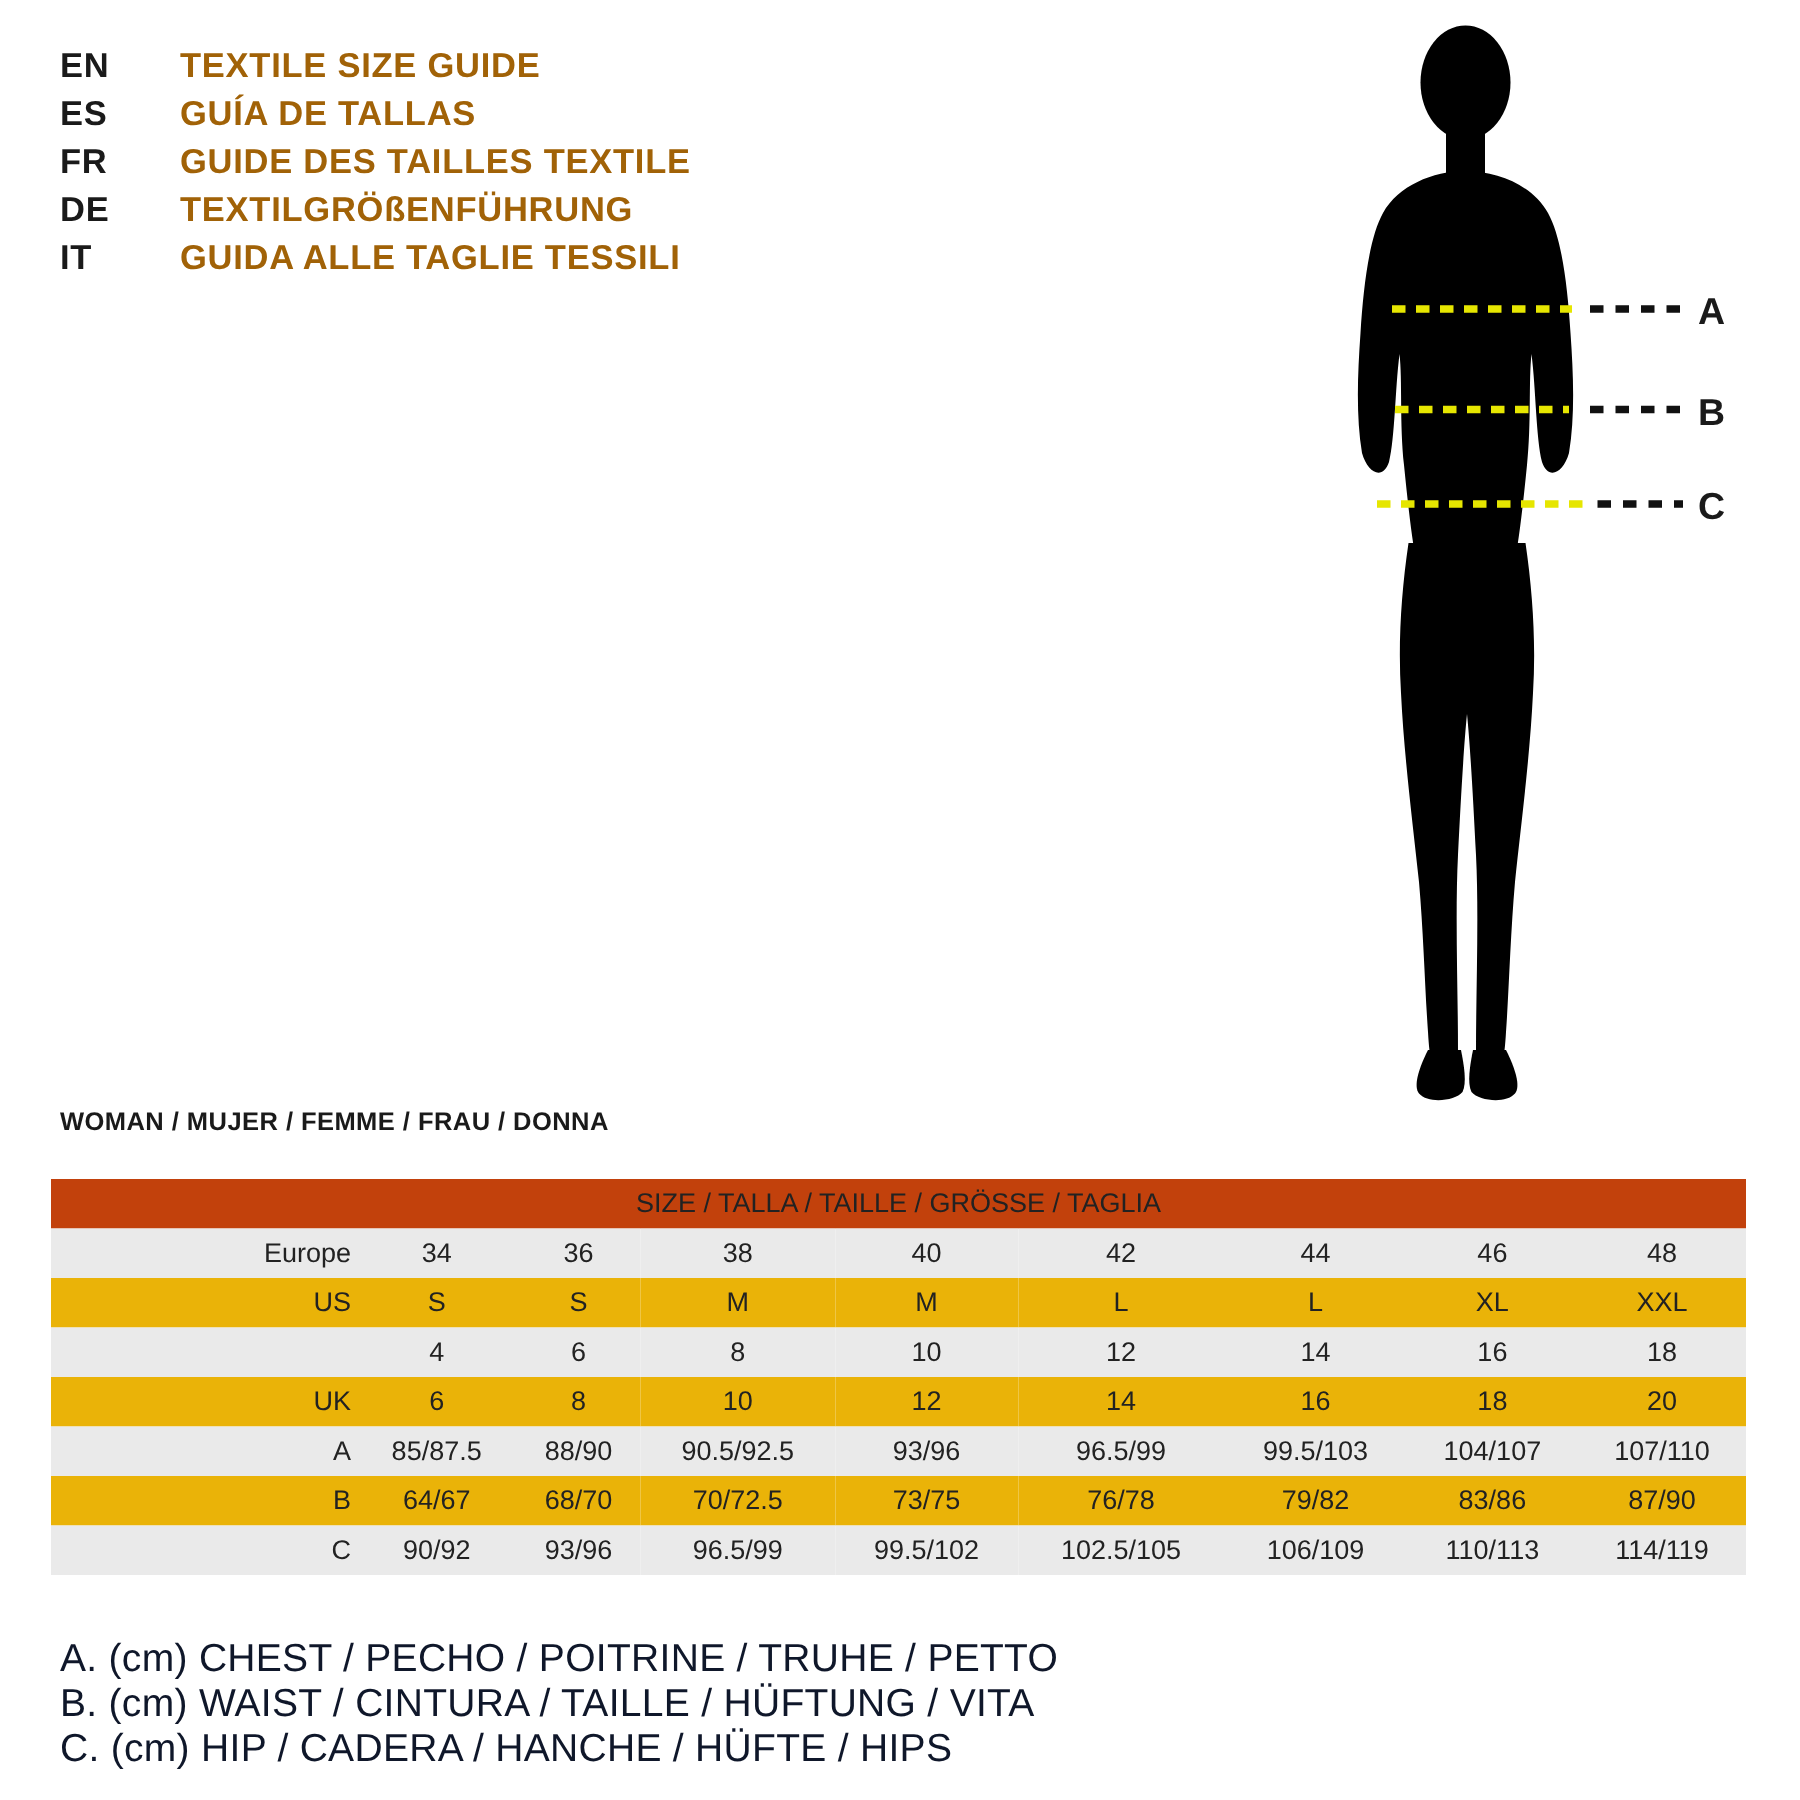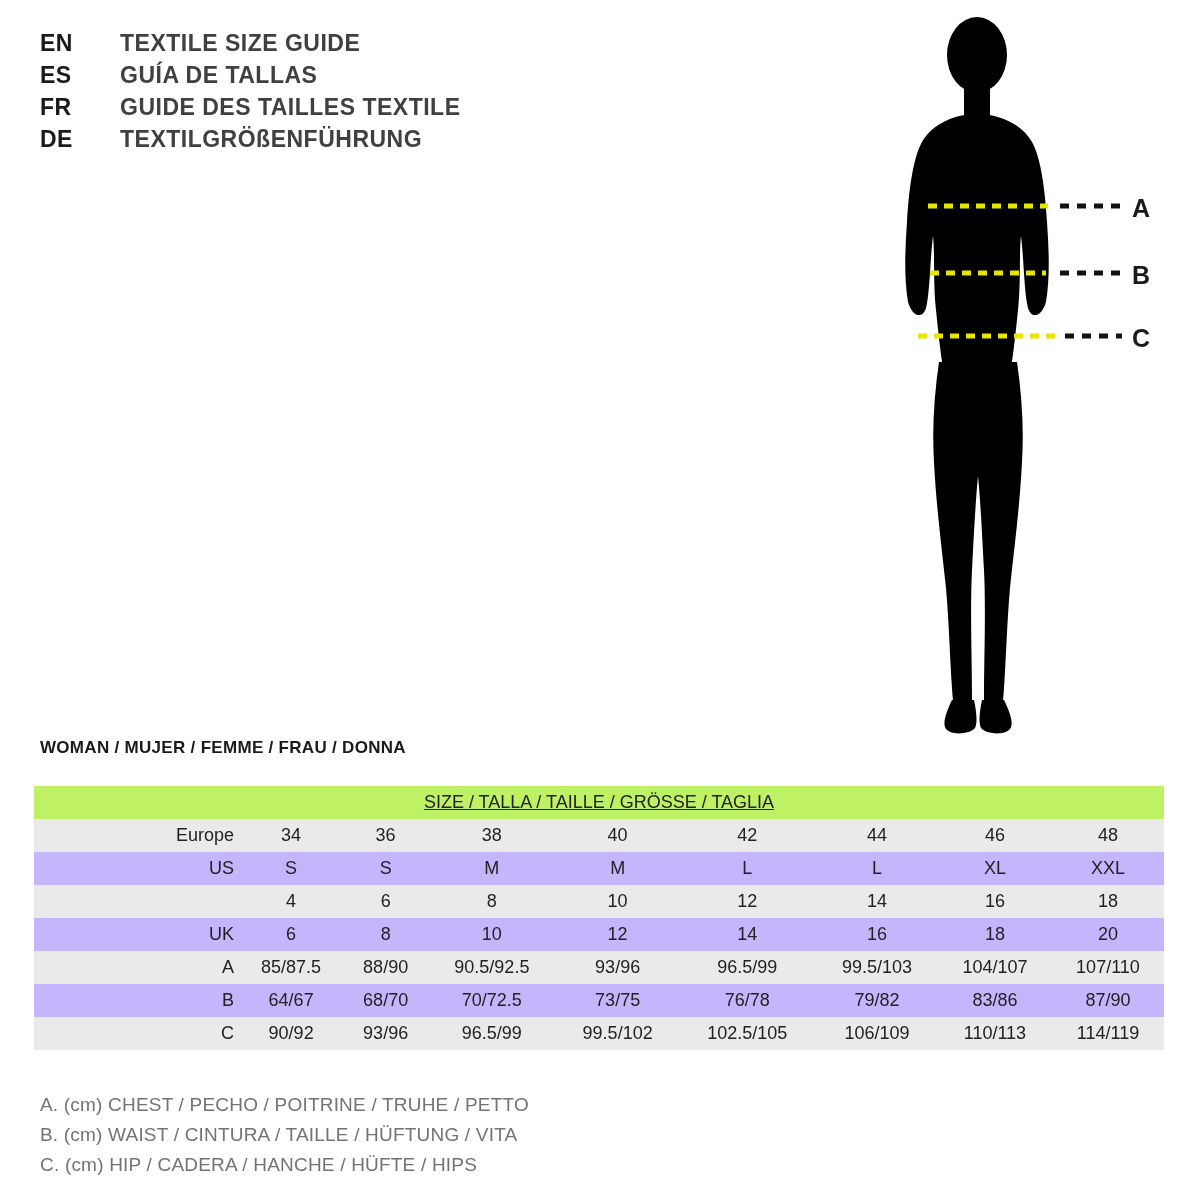--- a/index.html
+++ b/index.html
@@ -32,21 +32,21 @@
     width: 80px;
     font-size: 23px;
     font-weight: bold;
     letter-spacing: 0.5px;
     color: #1a1a1a;
   }
   .title-text {
     font-size: 23px;
     font-weight: bold;
     letter-spacing: 0.5px;
-    color: #404040;
+    color: #a16207;
     white-space: nowrap;
   }
 
   
   #figure-area {
     position: absolute;
     left: 860px;
     top: 10px;
     width: 330px;
     height: 740px;
@@ -83,42 +83,41 @@
     text-align: center;
     font-weight: normal;
     color: #222;
   }
   #size-table td.rowhead, #size-table th.rowhead {
     text-align: right;
     padding-left: 10px;
     width: 190px;
   }
   tr.header-row td {
-    background: #bef264;
+    background: #c2410c;
     text-align: left;
     font-size: 18px;
     color: #1c1c1c;
     padding: 7px 10px;
-    text-decoration: underline;
   }
   tr.shade-a td { background: #eaeaea; }
-  tr.shade-b td { background: #c4b5fd; }
+  tr.shade-b td { background: #eab308; }
 
   
   #legend {
     position: absolute;
     left: 40px;
     top: 1090px;
     width: 800px;
   }
   .legend-row {
-    font-size: 19px;
+    font-size: 26px;
     line-height: 30px;
     letter-spacing: 0.2px;
-    color: #737373;
+    color: #0f172a;
   }
 </style>
 </head>
 <body>
 
 <div id="title-block">
   <div class="title-row">
     <span class="title-lang">EN</span>
     <span class="title-text">TEXTILE SIZE GUIDE</span>
   </div>
@@ -126,20 +125,24 @@
     <span class="title-lang">ES</span>
     <span class="title-text">GUÍA DE TALLAS</span>
   </div>
   <div class="title-row">
     <span class="title-lang">FR</span>
     <span class="title-text">GUIDE DES TAILLES TEXTILE</span>
   </div>
   <div class="title-row">
     <span class="title-lang">DE</span>
     <span class="title-text">TEXTILGRÖßENFÜHRUNG</span>
+  </div>
+  <div class="title-row">
+    <span class="title-lang">IT</span>
+    <span class="title-text">GUIDA ALLE TAGLIE TESSILI</span>
   </div>
 </div>
 
 <div id="figure-area">
   <svg id="figure-svg" width="330" height="740" viewBox="0 0 330 740">
 
     <g fill="#000000">
 
       <ellipse cx="117" cy="45" rx="30" ry="38"></ellipse>
 

